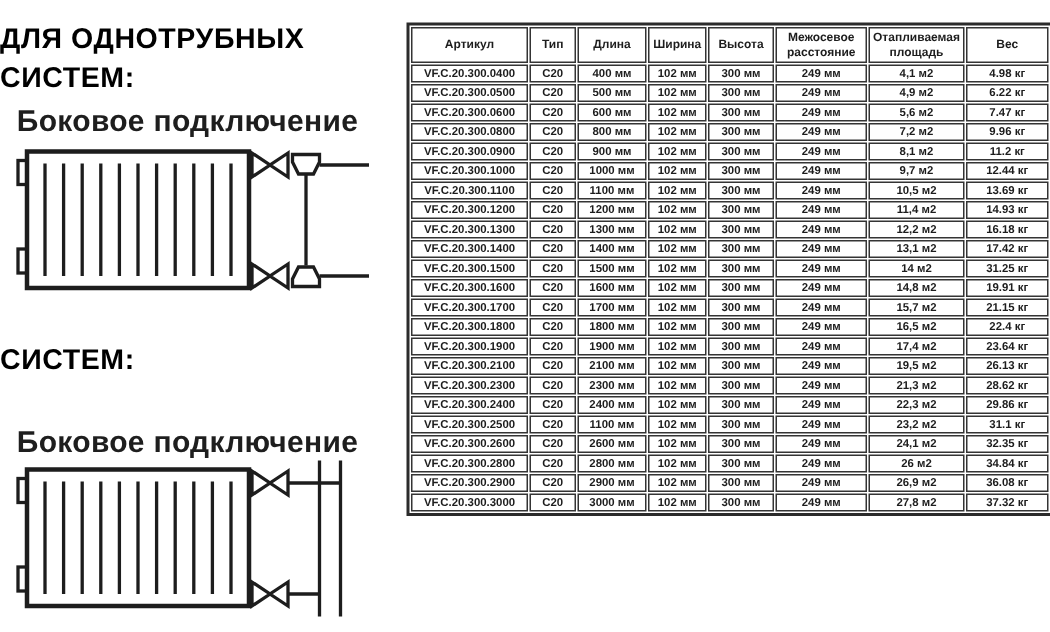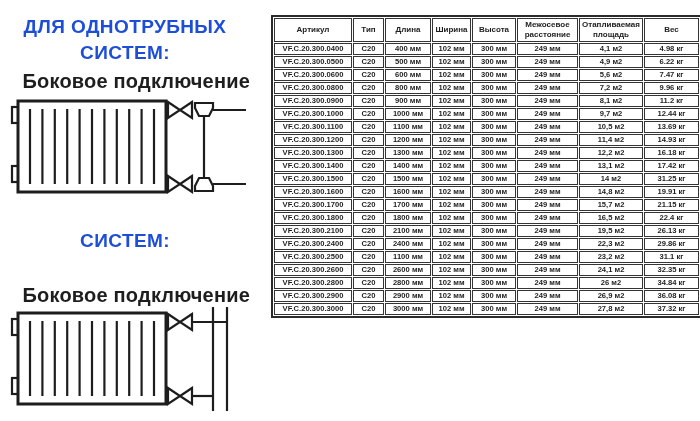--- a/index.html
+++ b/index.html
@@ -11,30 +11,29 @@
     color:#1d1d1d;
     position:relative;
     overflow:hidden;
   }
 
   
   .left-panel { position:absolute; left:0; top:0; width:266px; height:421px; }
 
   .sec-heading {
     position:absolute; left:0; width:250px;
-    text-align:center;
     font-weight:bold;
     font-size:19px;
     line-height:26px;
     letter-spacing:0.4px;
-    color:#1d4ed8;
+    color:#000000;
   }
   .sec-sub {
     position:absolute; left:0; width:250px;
-    text-align:right;
+    text-align:center;
     font-weight:bold;
     font-size:20px;
     letter-spacing:0.2px;
     color:#1e1e1e;
     white-space:nowrap;
   }
   #heading-1 { top:14px; }
   #sub-1     { top:70px; }
   #heading-2 { top:228px; }
   #sub-2     { top:284px; }
@@ -339,30 +338,50 @@
         <td>VF.C.20.300.1800</td>
         <td>C20</td>
         <td>1800 мм</td>
         <td>102 мм</td>
         <td>300 мм</td>
         <td>249 мм</td>
         <td>16,5 м2</td>
         <td>22.4 кг</td>
       </tr>
       <tr>
+        <td>VF.C.20.300.1900</td>
+        <td>C20</td>
+        <td>1900 мм</td>
+        <td>102 мм</td>
+        <td>300 мм</td>
+        <td>249 мм</td>
+        <td>17,4 м2</td>
+        <td>23.64 кг</td>
+      </tr>
+      <tr>
         <td>VF.C.20.300.2100</td>
         <td>C20</td>
         <td>2100 мм</td>
         <td>102 мм</td>
         <td>300 мм</td>
         <td>249 мм</td>
         <td>19,5 м2</td>
         <td>26.13 кг</td>
       </tr>
       <tr>
+        <td>VF.C.20.300.2300</td>
+        <td>C20</td>
+        <td>2300 мм</td>
+        <td>102 мм</td>
+        <td>300 мм</td>
+        <td>249 мм</td>
+        <td>21,3 м2</td>
+        <td>28.62 кг</td>
+      </tr>
+      <tr>
         <td>VF.C.20.300.2400</td>
         <td>C20</td>
         <td>2400 мм</td>
         <td>102 мм</td>
         <td>300 мм</td>
         <td>249 мм</td>
         <td>22,3 м2</td>
         <td>29.86 кг</td>
       </tr>
       <tr>

